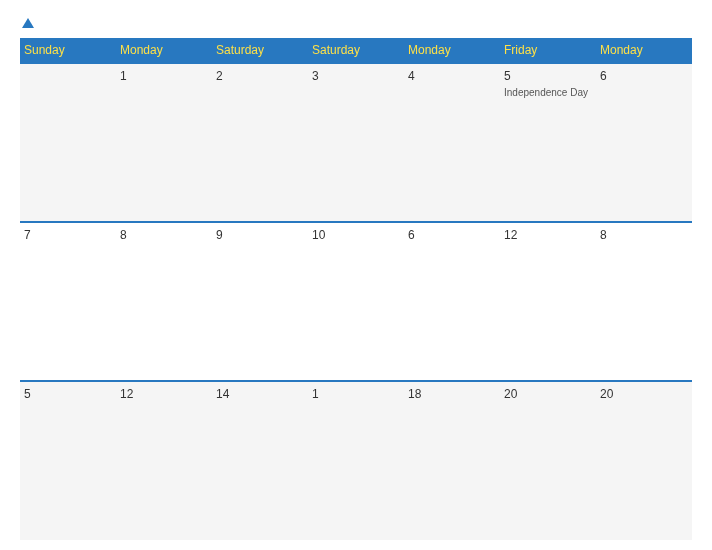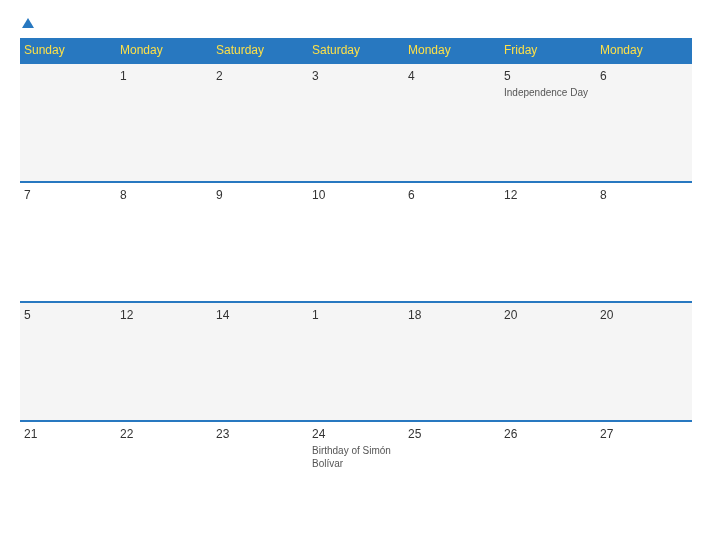--- a/index.html
+++ b/index.html
@@ -213,40 +213,16 @@
           <td>
             <span class="day-number">18</span>
           </td>
           <td>
             <span class="day-number">20</span>
           </td>
           <td>
             <span class="day-number">20</span>
           </td>
         </tr>
-        <tr>
-          <td>
-            <span class="day-number">21</span>
-          </td>
-          <td>
-            <span class="day-number">22</span>
-          </td>
-          <td>
-            <span class="day-number">23</span>
-          </td>
-          <td>
-            <span class="day-number">24</span>
-            <span class="event-name">Birthday of Simón Bolívar</span>
-          </td>
-          <td>
-            <span class="day-number">25</span>
-          </td>
-          <td>
-            <span class="day-number">26</span>
-          </td>
-          <td>
-            <span class="day-number">27</span>
-          </td>
-        </tr>
       </tbody>
   </table>
 
 </div>
 
 </body></html>

